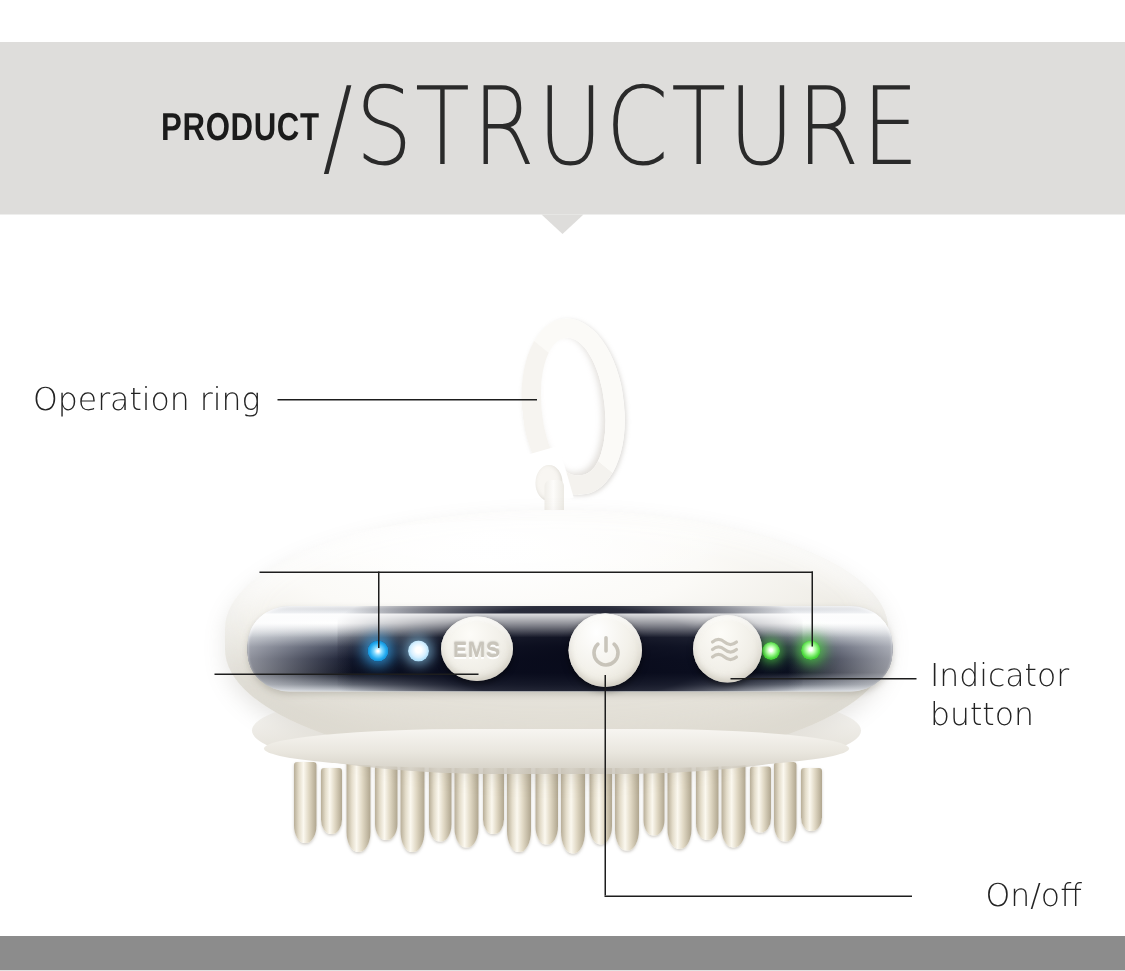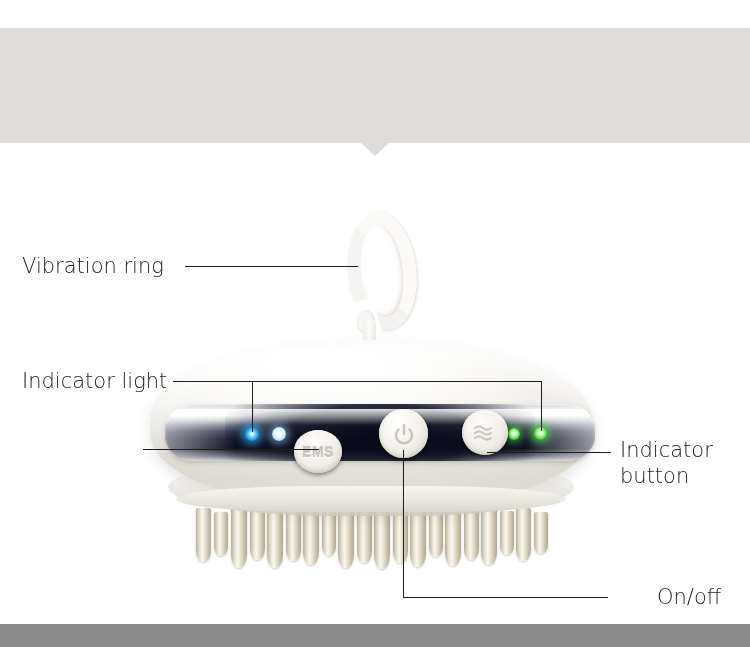--- a/index.html
+++ b/index.html
@@ -258,21 +258,21 @@
   }
   .led-green-2 {
     left: 534px; top: 427px; width: 13px; height: 13px;
     background: radial-gradient(circle at 50% 45%, #ffffff 10%, #b6ffa8 30%, #4bd93c 62%, #2ba81f 100%);
     box-shadow: 0 0 9px 3px rgba(85,225,70,.78);
   }
 
   
   .btn-ems {
     position: absolute;
-    left: 294px; top: 430px;
+    left: 294px; top: 411px;
     width: 48px; height: 43px;
     border-radius: 50%;
     background: radial-gradient(ellipse at 40% 28%, #fdfcf8 0%, #f1efe8 55%, #ddd9cf 100%);
     box-shadow: 0 2px 4px rgba(0,0,0,.45), inset 0 -2px 4px rgba(190,185,172,.6), inset 0 2px 3px rgba(255,255,255,.9);
     display: flex; align-items: center; justify-content: center;
   }
   .btn-ems span {
     font-family: "Liberation Sans", sans-serif;
     font-weight: 700;
     font-size: 14px;
@@ -316,20 +316,24 @@
     background: #8c8c8c;
   }
 </style>
 </head>
 <body>
 
 <div id="stage">
 
   <div class="banner"></div>
   <div class="banner-notch"></div>
+  <div class="banner-inner">
+    <div class="word-product">PRODUCT</div>
+    <div class="word-structure">/STRUCTURE</div>
+  </div>
 
   <div id="device">
 
     <div class="hook"></div>
     <div class="hook-cut"></div>
     <div class="hook-tail"></div>
     <div class="hook-stem"></div>
 
     <div>
       <div class="pin" style="left:196px;top:508px;width:15px;height:54px;"></div>
@@ -384,24 +388,23 @@
 
     <div class="btn-vibe">
       <svg class="icon-emboss" width="26" height="20" viewBox="0 0 26 20">
         <path d="M3 5 q4 -3.4 8 0 t8 0" fill="none" stroke="#bdb8ac" stroke-width="2.1" stroke-linecap="round"></path>
         <path d="M3 10 q4 -3.4 8 0 t8 0" fill="none" stroke="#bdb8ac" stroke-width="2.1" stroke-linecap="round"></path>
         <path d="M3 15 q4 -3.4 8 0 t8 0" fill="none" stroke="#bdb8ac" stroke-width="2.1" stroke-linecap="round"></path>
       </svg>
     </div>
   </div>
 
-  <div class="label" style="left:22px; top:253px;">Vibration ring</div>
+  <div class="label" style="left:22px; top:253px;">Operation ring</div>
   <div class="lead h" style="left:185px; top:266px; width:173px;"></div>
 
-  <div class="label" style="left:22px; top:368px;">Indicator light</div>
   <div class="lead h" style="left:173px; top:381px; width:369px;"></div>
   <div class="lead v" style="left:252px; top:381px; height:51px;"></div>
   <div class="lead v" style="left:541px; top:381px; height:50px;"></div>
 
   <div class="lead h" style="left:143px; top:449px; width:176px;"></div>
 
   <div class="label two-line" style="left:620px; top:437px;">
     <span>Indicator</span><br>
     <span>button</span>
   </div>

